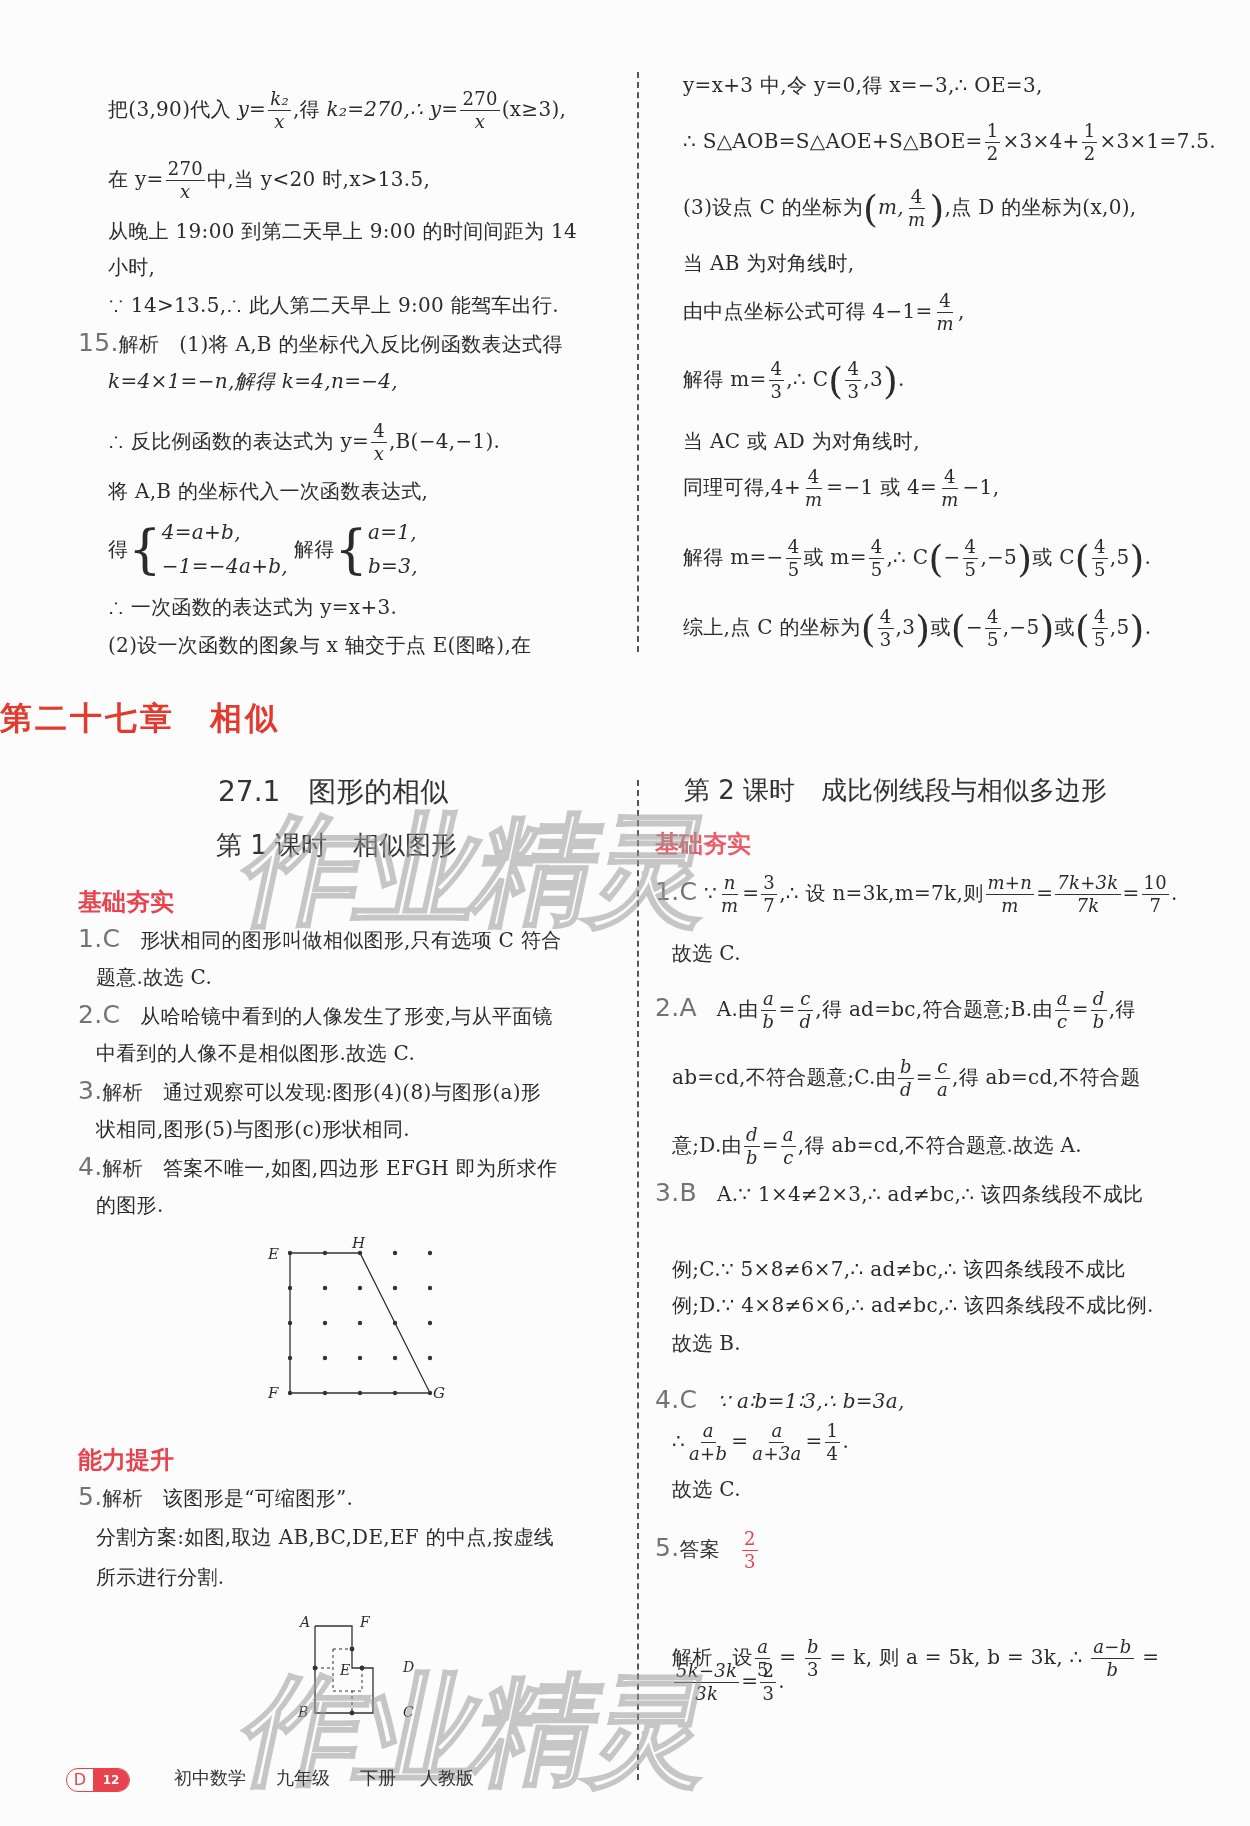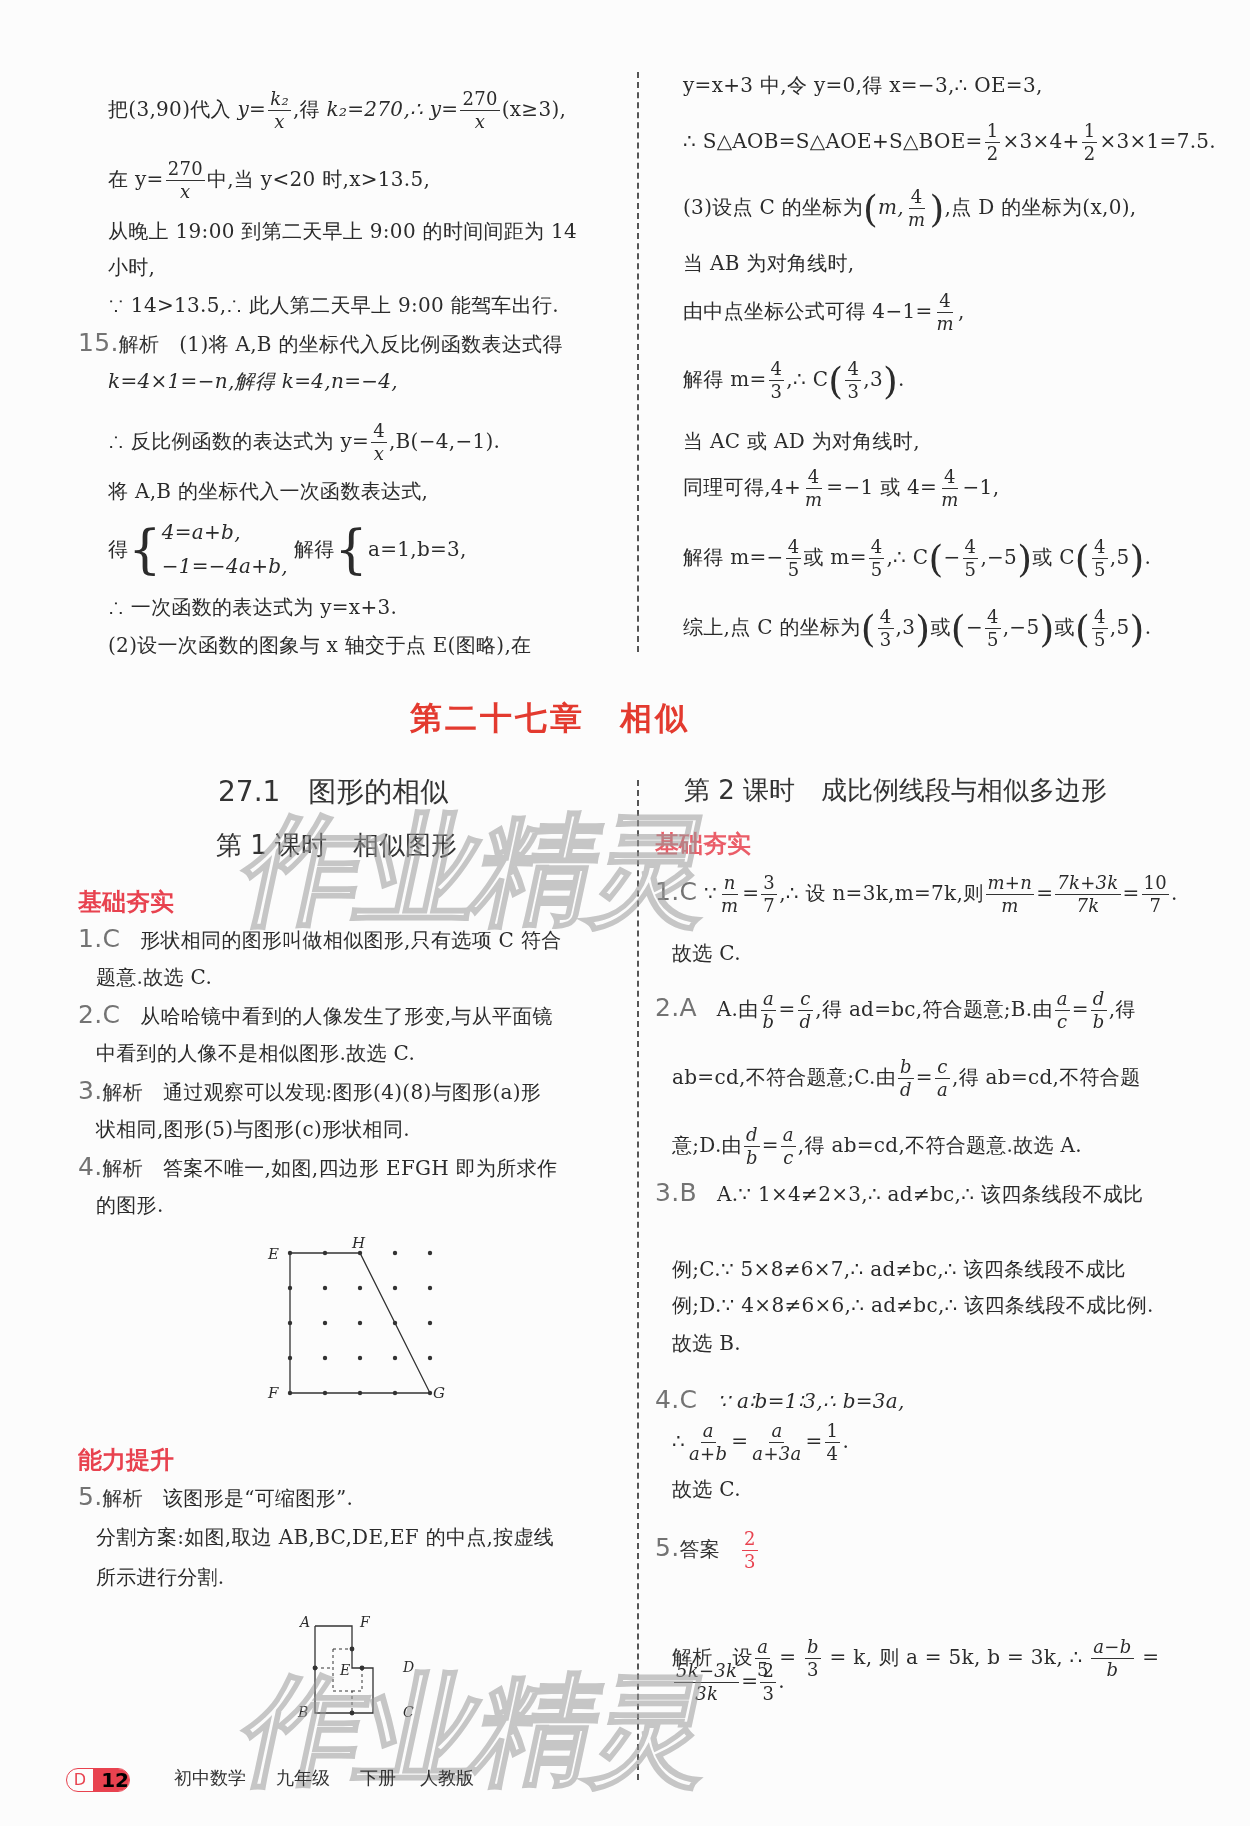--- a/index.html
+++ b/index.html
@@ -9,28 +9,28 @@
   .abs { position: absolute; white-space: nowrap; }
   .txt { font-size: 20px; line-height: 26px; letter-spacing: 0.3px; }
   .num { color: #737373; font-family: "DejaVu Sans", "Liberation Sans", sans-serif; font-size: 25px; }
   .tag { font-family: "DejaVu Sans", "Liberation Sans", sans-serif; font-size: 20px; color: #333; }
   .i { font-style: italic; }
   .frac { display: inline-flex; flex-direction: column; align-items: center; vertical-align: middle; margin: 0 2px; line-height: 22px; font-size: 18px; }
   .frac .n { border-bottom: 1.2px solid #333; padding: 0 2px; }
   .frac .d { padding: 0 2px; }
   .paren { font-size: 38px; font-weight: 200; vertical-align: middle; line-height: 40px; }
   .divider { position: absolute; left: 637px; border-left: 2px dashed #555; width: 0; }
-  .chapter-title { position: absolute; left: 0; width: 1100px; top: 697px; text-align: center; font-family: "DejaVu Sans", "Liberation Sans", sans-serif; font-weight: bold; font-size: 32px; color: #e33a2f; letter-spacing: 3px; }
+  .chapter-title { position: absolute; left: 0; width: 1100px; top: 697px; font-family: "DejaVu Sans", "Liberation Sans", sans-serif; font-weight: bold; font-size: 32px; color: #e33a2f; letter-spacing: 3px; }
   .sec-title { font-family: "DejaVu Sans", "Liberation Sans", sans-serif; font-size: 28px; color: #333; }
   .sub-title { font-family: "DejaVu Sans", "Liberation Sans", sans-serif; font-size: 26px; color: #333; }
   .red-head { font-family: "DejaVu Sans", "Liberation Sans", sans-serif; font-weight: bold; font-size: 24px; color: #e8424f; }
   .ans-red { color: #e8424f; }
   .footer-badge { position: absolute; left: 66px; top: 1768px; height: 24px; width: 64px; border: 1.5px solid #e8424f; border-radius: 12px; overflow: hidden; display: flex; }
   .footer-badge .l { width: 26px; text-align: center; color: #e8424f; font-family: "DejaVu Sans", sans-serif; font-size: 16px; line-height: 22px; }
-  .footer-badge .r { flex: 1; background: #e8424f; color: #000000; text-align: right; font-family: "DejaVu Sans", sans-serif; font-weight: bold; font-size: 20px; line-height: 22px; }
+  .footer-badge .r { flex: 1; background: #e8424f; color: #ffffff; text-align: center; font-family: "DejaVu Sans", sans-serif; font-weight: bold; font-size: 12px; line-height: 22px; }
   .footer-text { position: absolute; top: 1766px; font-family: "DejaVu Sans", "Liberation Sans", sans-serif; font-size: 18px; color: #333; }
   .watermark { position: absolute; font-family: "DejaVu Sans", sans-serif; font-weight: bold; color: transparent; -webkit-text-stroke: 2px #9a9a9a; opacity: 0.55; transform: skewX(-12deg); pointer-events: none; }
   .brace { font-size: 52px; font-weight: 100; vertical-align: middle; line-height: 52px; }
 </style>
 </head>
 <body>
 
 <div class="page">
 
   <div class="divider" style="top:72px;height:580px;"></div>
@@ -68,21 +68,21 @@
   <div class="abs txt" style="left:108px;top:478px;">将 A,B 的坐标代入一次函数表达式,</div>
   <div class="abs txt" style="left:108px;top:515px;display:flex;align-items:center;">
     <span>得</span>
     <span class="brace">{</span>
     <span style="display:inline-flex;flex-direction:column;font-style:italic;line-height:34px;">
       <span>4=a+b,</span>
         <span>−1=−4a+b,</span>
     </span>
     <span style="margin-left:6px;">解得</span>
     <span class="brace">{</span>
-    <span style="display:inline-flex;flex-direction:row;line-height:34px;">
+    <span style="display:inline-flex;flex-direction:column;font-style:italic;line-height:34px;">
       <span>a=1,</span>
         <span>b=3,</span>
     </span>
   </div>
   <div class="abs txt" style="left:108px;top:594px;">∴ 一次函数的表达式为 y=x+3.</div>
   <div class="abs txt" style="left:108px;top:632px;">(2)设一次函数的图象与 x 轴交于点 E(图略),在</div>
 
   <div class="abs txt" style="left:683px;top:72px;">y=x+3 中,令 y=0,得 x=−3,∴ OE=3,</div>
   <div class="abs txt" style="left:683px;top:120px;">
     <span>∴ S△AOB=S△AOE+S△BOE=</span><span class="frac">

